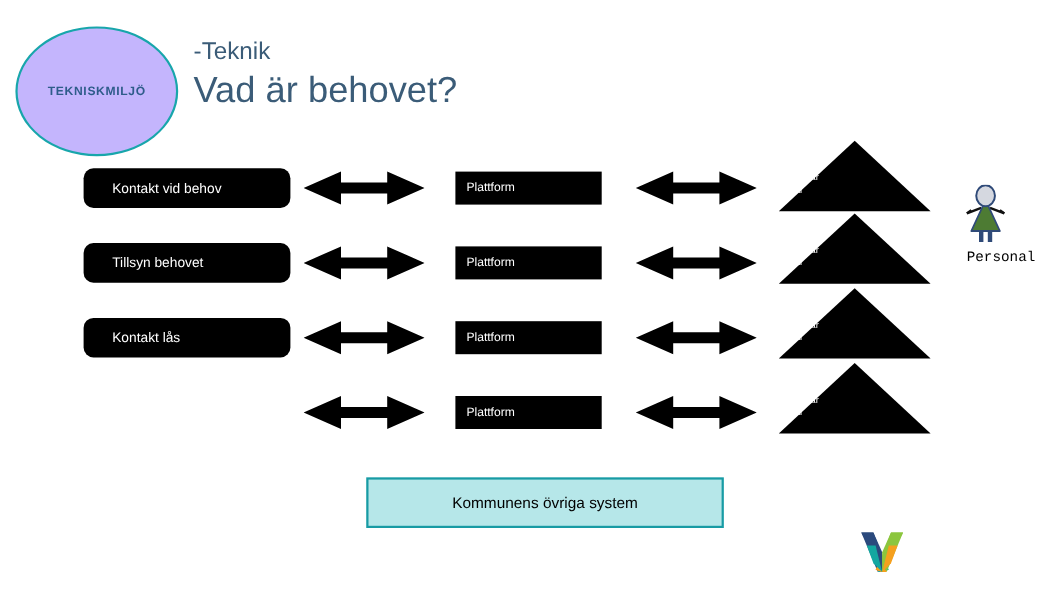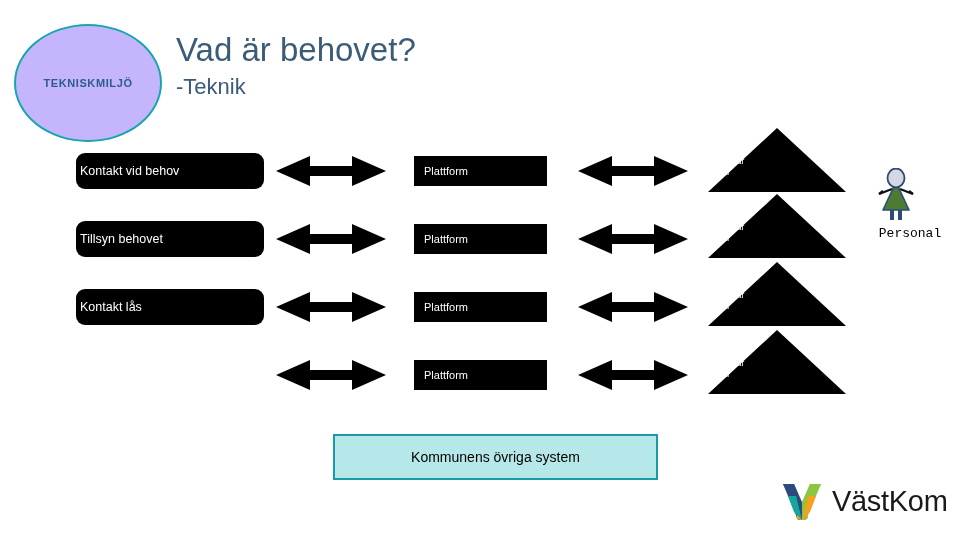--- a/index.html
+++ b/index.html
@@ -76,21 +76,21 @@
     position: absolute;
     left: 76px;
     width: 188px;
     height: 36px;
     background: #000000;
     border-radius: 9px;
     color: #ffffff;
     font-size: 12.5px;
     display: flex;
     align-items: center;
-    padding-left: 4px;
+    padding-left: 26px;
     box-sizing: border-box;
   }
 
   .platform-box {
     position: absolute;
     left: 414px;
     width: 133px;
     height: 30px;
     background: #000000;
     color: #ffffff;
@@ -193,22 +193,22 @@
 </style>
 </head>
 <body>
 
 <div id="logo-circle">
   <div class="logo-line">TEKNISK</div>
   <div class="logo-line">MILJÖ</div>
 </div>
 
 <div id="title-block">
+  <div id="title-sub">-Teknik</div>
   <div id="title-main">Vad är behovet?</div>
-  <div id="title-sub">-Teknik</div>
 </div>
 
 <div class="row" id="row-0" style="top:153px;">
   <div class="src-box">Kontakt vid behov</div>
   <div class="arrow arrow-1" style="top:1px;">
     <svg viewBox="0 0 110 34" xmlns="http://www.w3.org/2000/svg">
       <polygon points="0,17 34,2 34,12 76,12 76,2 110,17 76,32 76,22 34,22 34,32" fill="#000000"></polygon>
     </svg>
   </div>
   <div class="platform-box" style="top:3px;">Plattform</div>
@@ -319,14 +319,13 @@
     <polygon points="16,38 22,28 26,36 20,38" fill="#14a7a0"></polygon>
     <polygon points="1,2 6,14 16,38 10,20" fill="#14a7a0" opacity="0.0"></polygon>
     <polygon points="39,2 28,2 18,28 24,38" fill="#8cc63e"></polygon>
     <polygon points="24,38 18,28 14,36 20,38" fill="#f5a01e"></polygon>
     <polygon points="20,38 14,36 18,28 24,38" fill="#f5a01e"></polygon>
     <polygon points="12,2 1,2 20,38 20,20" fill="#2b4a7d"></polygon>
     <polygon points="28,2 39,2 20,38 20,20" fill="#8cc63e"></polygon>
     <polygon points="6,14 14,14 20,38 12,30" fill="#14a7a0"></polygon>
     <polygon points="34,14 26,14 20,38 28,30" fill="#f5a01e"></polygon>
   </svg>
-  <span id="vastkom-text">VästKom</span>
 </div>
 
 </body></html>

